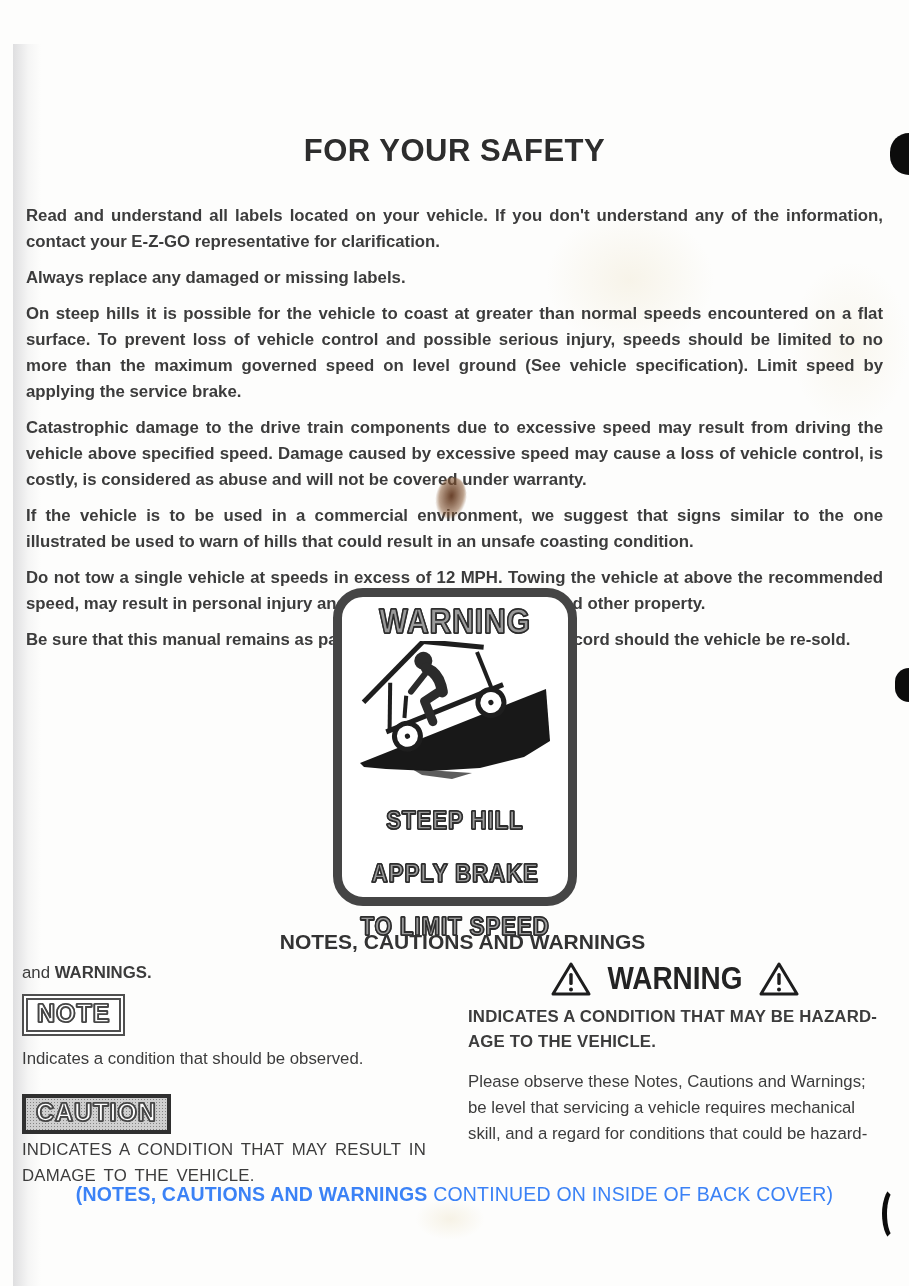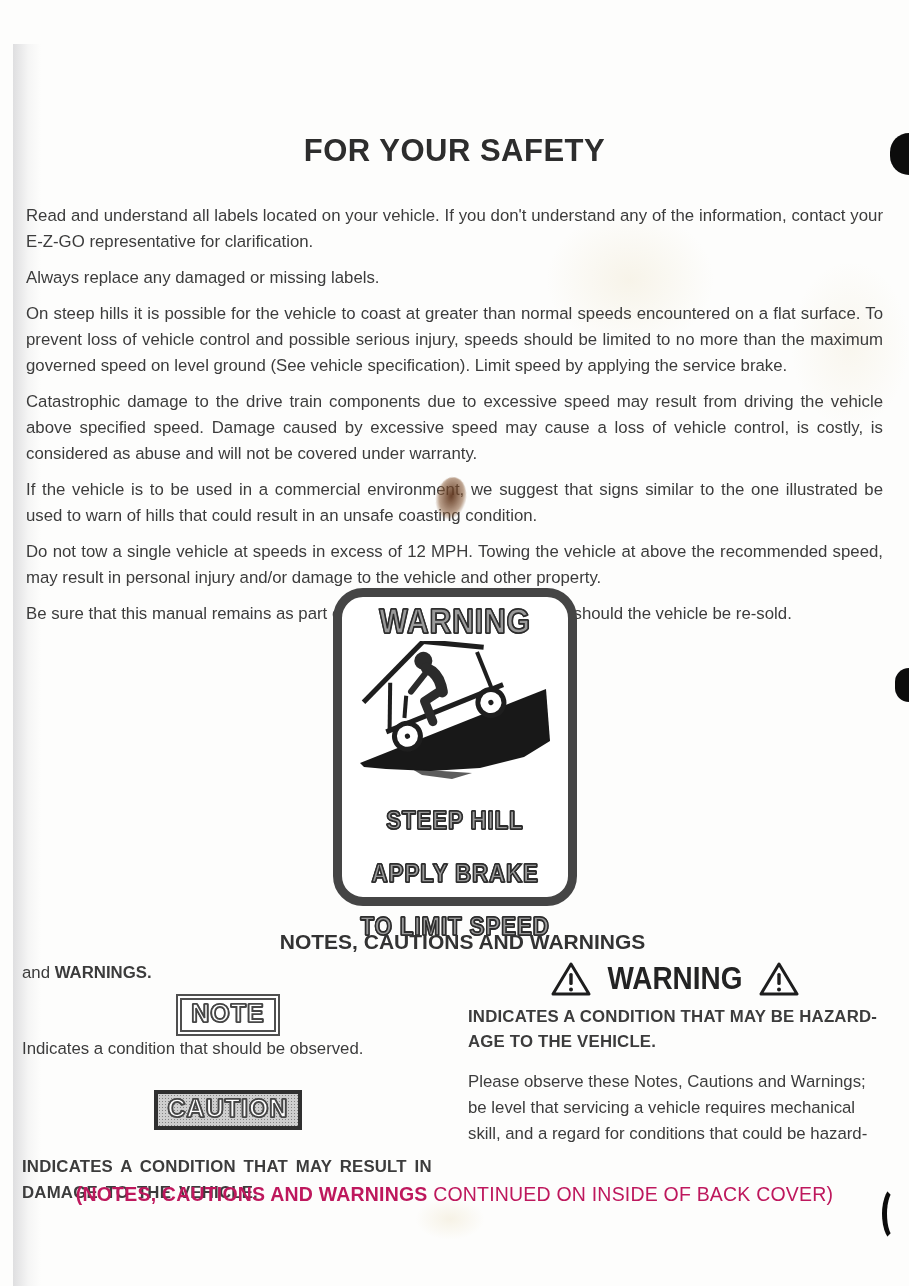--- a/index.html
+++ b/index.html
@@ -34,21 +34,21 @@
   .mark3 { position:absolute; left:882px; top:1186px; width:16px; height:46px;
     border:5px solid transparent; border-left-color:#0c0c0c; border-radius:50%; background:none; }
 
   
   .title {
     position:absolute; top:133px; left:0; width:909px; text-align:center;
     font-size:31px; font-weight:bold; letter-spacing:0.5px; color:#2d2d2d;
   }
   .body-text { position:absolute; top:203px; left:26px; width:857px;
     font-size:16.8px; line-height:26px; text-align:justify; }
-  .body-text p { margin:0 0 10px; }
+  .body-text p { margin:0 0 10px;font-weight:bold; }
 
   
   .sign {
     position:absolute; top:588px; left:333px; width:244px; height:318px;
     box-sizing:border-box; border:9px solid #454545; border-radius:30px;
     background:#fff; text-align:center;
   }
   .stipple {
     display:inline-block; transform:scaleX(0.86); transform-origin:center;
     font-weight:bold; color:#9a9a9a;
@@ -62,47 +62,47 @@
 
   
   .nc-heading {
     position:absolute; top:930px; left:0; width:909px; text-align:center;
     font-size:21px; font-weight:bold; color:#333;margin-left:8px;
   }
   .col-left  { position:absolute; left:22px;  top:960px; width:412px; font-size:16.8px; line-height:26px; }
   .col-right { position:absolute; left:468px; top:958px; width:414px; font-size:16.8px; line-height:26px; }
   .line { display:block; }
 
-  .badge-wrap { text-align:center; }
+  .badge-wrap { }
   .note-badge {
     display:inline-block; margin-top:8px; border:6px double #4f4f4f;
     background:#fff; padding:0 9px;
   }
   .badge-text {
     font-size:25px; font-weight:bold; color:#fff; letter-spacing:1px;
     -webkit-text-stroke:1.7px #454545;
     text-shadow:-1px 0 #555, 1px 0 #555, 0 -1px #555, 0 1px #555;
   }
-  .note-caption { }
+  .note-caption { margin-top:10px; }
   .caution-badge {
-    display:inline-block; margin-top:28px; border:4px solid #303030;
+    display:inline-block; margin-top:22px; border:4px solid #303030;
     background-color:#cfcfcf;
     background-image:radial-gradient(#838383 0.8px, transparent 0.9px);
     background-size:3px 3px; padding:1px 10px;
   }
-  .caution-caption { margin-top:24px; letter-spacing:0.2px; word-spacing:3px;font-weight:bold; }
+  .caution-caption { margin-top:3px; letter-spacing:0.2px; word-spacing:3px; }
 
   .warn-row { display:flex; align-items:center; justify-content:center; gap:8px; height:42px; }
   .warn-word { display:inline-block; transform:scaleX(0.9); font-size:31px; font-weight:bold; color:#232323; letter-spacing:0; }
   .hazard { margin-top:4px; font-weight:bold; line-height:25px; letter-spacing:0.2px; }
   .observe { margin-top:15px; line-height:26px; }
 
   .footer {
     position:absolute; top:1183px; left:0; width:909px; text-align:center;
-    font-size:19.5px; color:#be185d; letter-spacing:0.2px;
+    font-size:19.5px; color:#3b82f6; letter-spacing:0.2px;
   }
   .footer .fb { font-weight:bold; }
 </style>
 </head>
 <body>
 
 <div class="page">
 
   <div class="left-edge-shadow"></div>
   <div class="stain stain1"></div>

